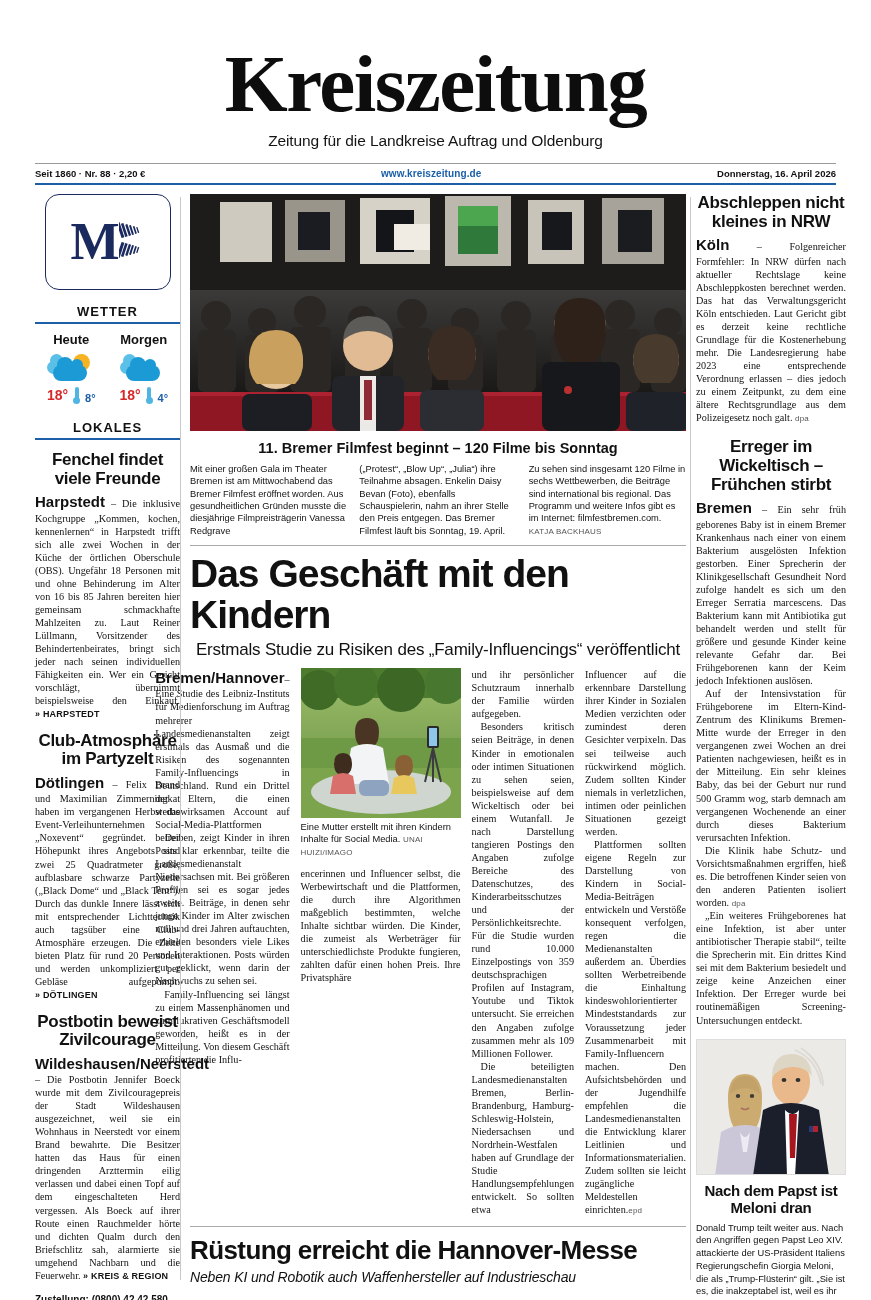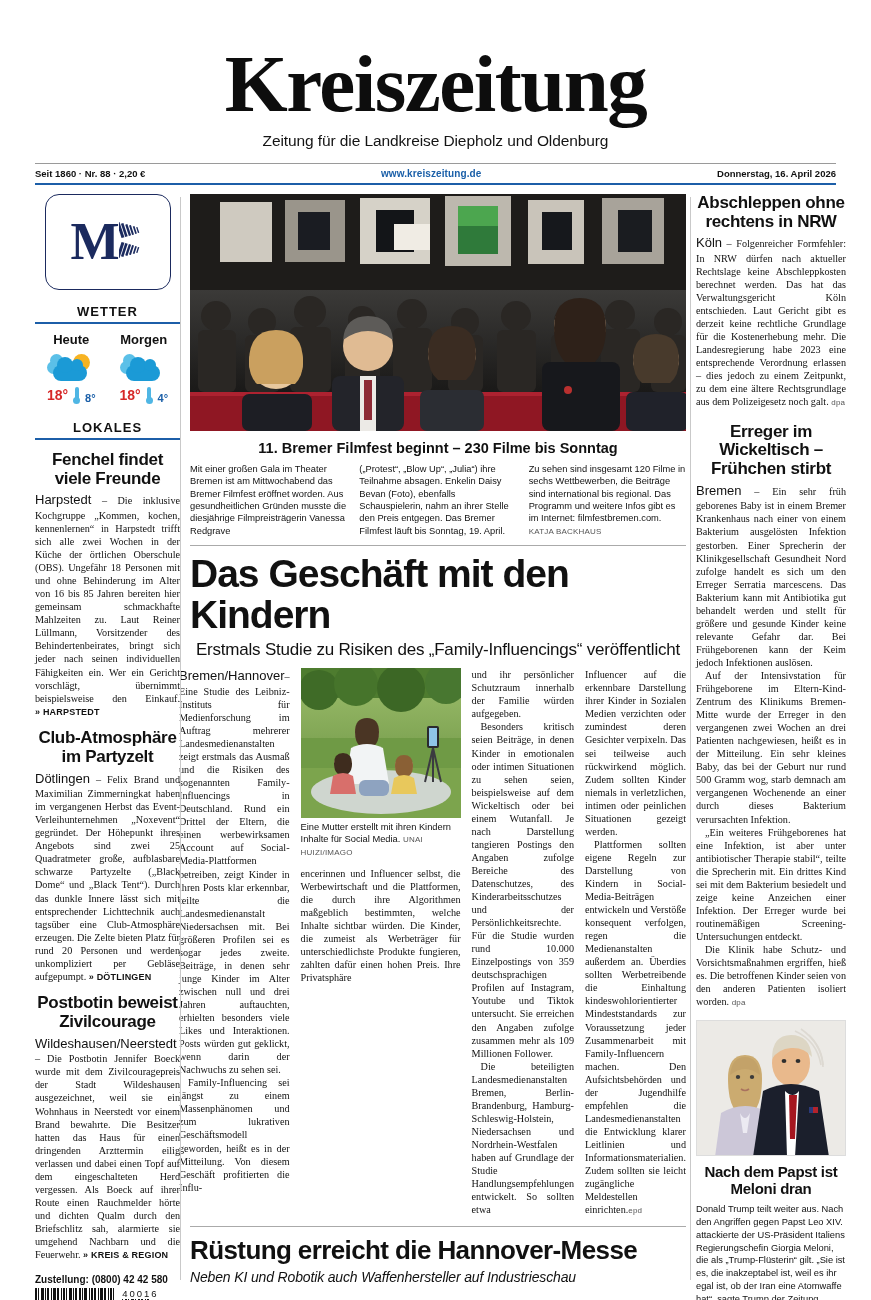--- a/index.html
+++ b/index.html
@@ -124,21 +124,21 @@
     letter-spacing: -0.3px;
   }
   .body-text {
     font-family: "Liberation Serif", serif;
     font-size: 10.2px; line-height: 1.28;
     text-align: justify; hyphens: auto;
     color: #111;
   }
   .body-text .loc {
     font-family: "Liberation Sans", sans-serif;
-    font-weight: 400; font-size: 13px;
+    font-weight: 700; font-size: 15px;
   }
   .more {
     font-family: "Liberation Sans", sans-serif;
     font-weight: 700; font-size: 9px; letter-spacing: 0.2px;
     white-space: nowrap;
   }
   .credit {
     font-family: "Liberation Sans", sans-serif;
     font-size: 8px; color: #555; letter-spacing: 0.2px;
   }
@@ -218,21 +218,21 @@
   }
   .vline { position: absolute; top: 0; bottom: 0; width: 1px; background: #c9c9c9; }
 </style>
 </head>
 <body>
 
 <div class="page">
 
   <div class="masthead">
     <div class="masthead-title">Kreiszeitung</div>
-    <div class="masthead-sub">Zeitung für die Landkreise Diepholz und Oldenburg</div>
+    <div class="masthead-sub">Zeitung für die Landkreise Auftrag und Oldenburg</div>
   </div>
   <div class="rule-top"></div>
   <div class="infobar">
     <span>Seit 1860 · Nr. 88 · 2,20 €</span>
     <span class="web">www.kreiszeitung.de</span>
     <span>Donnerstag, 16. April 2026</span>
   </div>
   <div class="rule-blue"></div>
 
   <div class="cols">
@@ -479,21 +479,21 @@
             <rect x="352" y="168" width="78" height="69" rx="8" fill="#17181c"></rect>
             <circle cx="378" cy="196" r="4" fill="#b9302f"></circle>
 
             <circle cx="466" cy="166" r="23" fill="#e2bd92"></circle>
             <path d="M443 166 q0-26 23-26 q23 0 23 26 q0 16 -9 23 l-28 0 q-9-7 -9-23z" fill="#483a2c"></path>
             <rect x="436" y="198" width="62" height="39" rx="7" fill="#20222a"></rect>
           </g>
         </svg>
       </div>
 
-      <div class="caption-hl">11. Bremer Filmfest beginnt – 230 Filme bis Sonntag</div>
+      <div class="caption-hl">11. Bremer Filmfest beginnt – 120 Filme bis Sonntag</div>
       <div class="cap3">
         <div>Mit einer großen Gala im Theater Bremen ist am Mittwochabend das Bremer Filmfest eröffnet worden. Aus gesundheitlichen Gründen musste die diesjährige Filmpreisträgerin Vanessa Redgrave</div>
         <div>(„Protest“, „Blow Up“, „Julia“) ihre Teilnahme absagen. Enkelin Daisy Bevan (Foto), ebenfalls Schauspielerin, nahm an ihrer Stelle den Preis entgegen. Das Bremer Filmfest läuft bis Sonntag, 19. April.</div>
         <div><span>Zu sehen sind insgesamt 120 Filme in sechs Wettbewerben, die Beiträge sind international bis regional. Das Programm und weitere Infos gibt es im Internet: filmfestbremen.com.</span> <span class="credit">KATJA BACKHAUS</span></div>
       </div>
       <div class="hr-thin"></div>
 
       <div>
         <div class="main-hl">Das Geschäft mit den Kindern</div>
         <div class="main-sub">Erstmals Studie zu Risiken des „Family-Influencings“ veröffentlicht</div>
@@ -569,30 +569,30 @@
         <div class="bot-hl">Rüstung erreicht die Hannover-Messe</div>
         <div class="bot-sub">Neben KI und Robotik auch Waffenhersteller auf Industrieschau</div>
 
       </div>
 
     </div>
 
     <div class="col-right">
 
       <div>
-        <div class="hl-local" style="margin-top:0;">Abschleppen ohne rechtens in NRW</div>
+        <div class="hl-local" style="margin-top:0;">Abschleppen nicht kleines in NRW</div>
         <div class="body-text"><span class="loc">Köln</span> <span>– Folgenreicher Formfehler: In NRW dürfen nach aktueller Rechtslage keine Abschleppkosten berechnet werden. Das hat das Verwaltungsgericht Köln entschieden. Laut Gericht gibt es derzeit keine rechtliche Grundlage für die Kostenerhebung mehr. Die Landesregierung habe 2023 eine entsprechende Verordnung erlassen – dies jedoch zu einem Zeitpunkt, zu dem eine ältere Rechtsgrundlage aus dem Polizeigesetz noch galt.</span> <span class="credit">dpa</span></div>
       </div>
 
       <div style="margin-top:14px;">
         <div class="hl-local">Erreger im Wickeltisch – Frühchen stirbt</div>
         <div class="body-text"><span class="loc">Bremen</span> <span>– Ein sehr früh geborenes Baby ist in einem Bremer Krankenhaus nach einer von einem Bakterium ausgelösten Infektion gestorben. Einer Sprecherin der Klinikgesellschaft Gesundheit Nord zufolge handelt es sich um den Erreger Serratia marcescens. Das Bakterium kann mit Antibiotika gut behandelt werden und stellt für größere und gesunde Kinder keine relevante Gefahr dar. Bei Frühgeborenen kann der Keim jedoch Infektionen auslösen.</span></div>
         <div class="body-text" style="text-indent:9px;">Auf der Intensivstation für Frühgeborene im Eltern-Kind-Zentrum des Klinikums Bremen-Mitte wurde der Erreger in den vergangenen zwei Wochen an drei Patienten nachgewiesen, heißt es in der Mitteilung. Ein sehr kleines Baby, das bei der Geburt nur rund 500 Gramm wog, starb demnach am vergangenen Wochenende an einer durch dieses Bakterium verursachten Infektion.</div>
+        <div class="body-text" style="text-indent:9px;"><span>Die Klinik habe Schutz- und Vorsichtsmaßnahmen ergriffen, hieß es. Die betroffenen Kinder seien von den anderen Patienten isoliert worden.</span> <span class="credit">dpa</span></div>
         <div class="body-text" style="text-indent:9px;">„Ein weiteres Frühgeborenes hat eine Infektion, ist aber unter antibiotischer Therapie stabil“, teilte die Sprecherin mit. Ein drittes Kind sei mit dem Bakterium besiedelt und zeige keine Anzeichen einer Infektion. Der Erreger wurde bei routinemäßigen Screening-Untersuchungen entdeckt.</div>
-        <div class="body-text" style="text-indent:9px;"><span>Die Klinik habe Schutz- und Vorsichtsmaßnahmen ergriffen, hieß es. Die betroffenen Kinder seien von den anderen Patienten isoliert worden.</span> <span class="credit">dpa</span></div>
       </div>
 
       <div style="margin-top:12px;">
         <div class="photo" style="height:136px;border:1px solid #ddd;">
           <svg width="148" height="136" viewBox="0 0 148 136" preserveAspectRatio="none">
             <rect width="148" height="136" fill="#eceae6"></rect>
 
             <g stroke="#ddd9d2" stroke-width="1.6" fill="none">
               <path d="M98 10 q22 10 26 34"></path>
                 <path d="M104 8 q20 14 22 36"></path>

